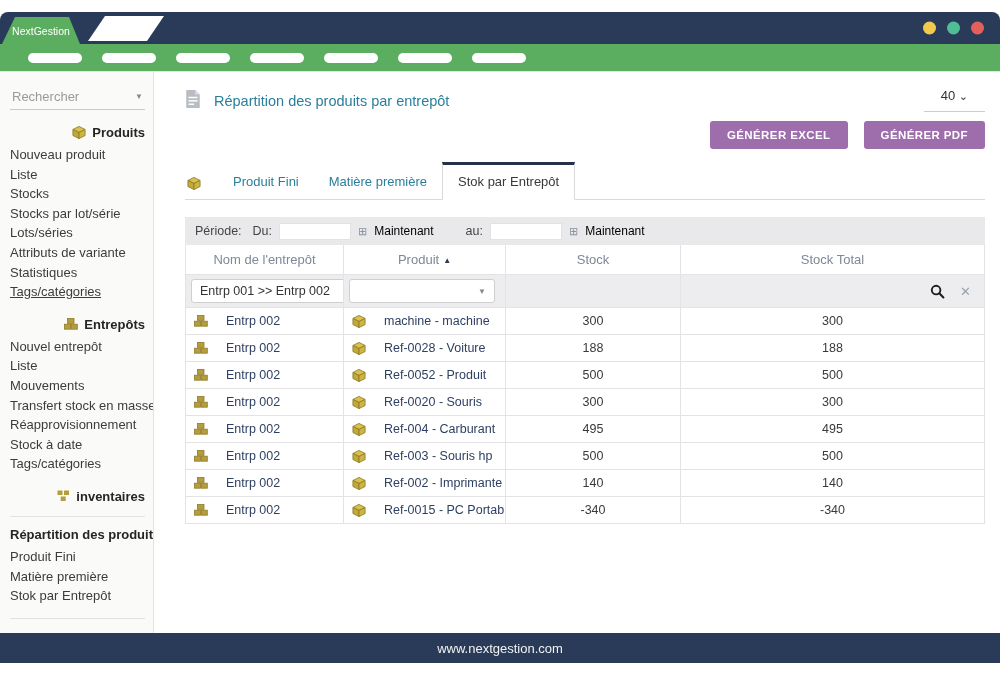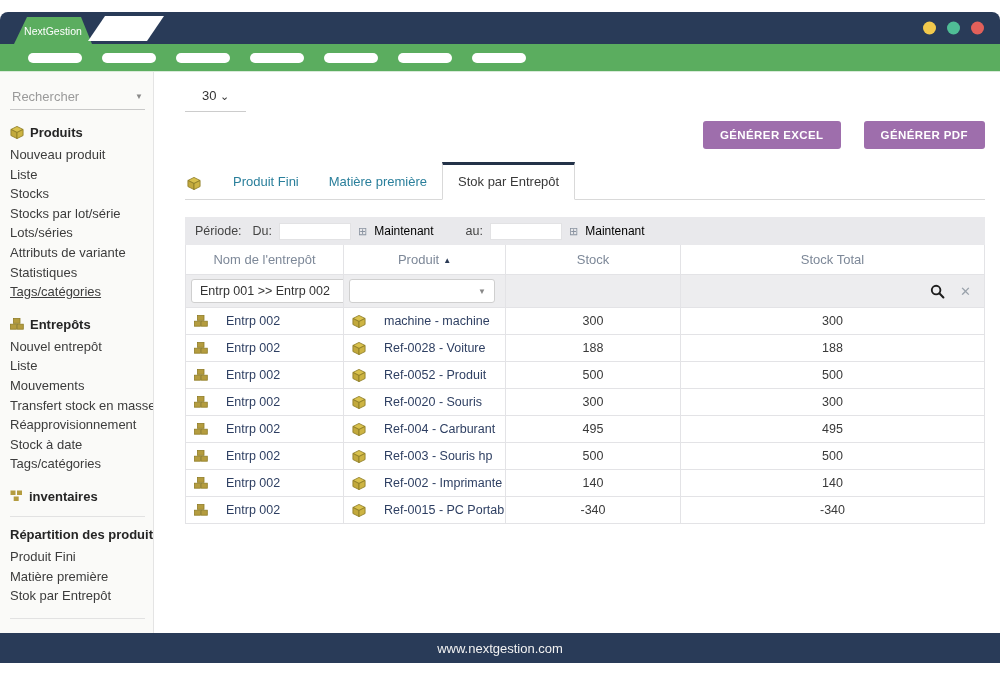--- a/index.html
+++ b/index.html
@@ -6,56 +6,56 @@
     --navy:#293B58; --green:#5BAD5F; --purple:#9E6EAC; --teal:#2A7F9B;
     --gold:#B49C3F; --row-navy:#2E3F62;
   }
   *{box-sizing:border-box;}
   html,body{margin:0;padding:0;background:#fff;}
   body{width:1000px;height:679px;font-family:"Liberation Sans",sans-serif;position:relative;overflow:hidden;}
   .frame{position:absolute;inset:0;background:#fff;}
 
   
   .topbar{position:absolute;top:12px;left:0;right:0;height:32px;background:var(--navy);border-radius:8px 8px 0 0;}
-  .logo-tab{position:absolute;left:14px;bottom:0;width:78px;height:27px;background:var(--green);
+  .logo-tab{position:absolute;left:2px;bottom:0;width:78px;height:27px;background:var(--green);
     clip-path:polygon(13px 0,calc(100% - 11px) 0,100% 100%,0 100%);
     color:#fff;font-size:10.5px;display:flex;align-items:center;justify-content:center;}
   .white-tab{position:absolute;left:88px;bottom:3px;width:76px;height:25px;background:#fff;
     clip-path:polygon(17px 0,100% 0,calc(100% - 17px) 100%,0 100%);}
   .dots{position:absolute;right:16px;top:50%;transform:translateY(-50%);display:flex;gap:11px;}
   .dot{width:13px;height:13px;border-radius:50%;}
 
   
   .navbar{position:absolute;top:44px;left:0;right:0;height:28px;background:var(--green);border-bottom:1px solid #d9ead9;
     display:flex;align-items:center;gap:20px;padding-left:28px;}
   .pill{width:54px;height:10px;border-radius:5px;background:#fff;flex:0 0 auto;}
 
   
   .body{position:absolute;top:72px;left:0;right:0;bottom:46px;display:flex;background:#fff;}
 
   
   .sidebar{width:154px;flex:0 0 154px;background:#FAFAF8;border-right:1px solid #e4e4e4;padding:14px 8px 0 10px;font-size:13px;overflow:hidden;}
   .sb-search{display:flex;align-items:center;justify-content:space-between;border-bottom:1px solid #c9c9c9;
     padding:3px 2px 5px 2px;color:#9a9a9a;cursor:pointer;}
   .sb-caret{color:#8a8a8a;font-size:8px;}
-  .sb-title{font-size:13px;font-weight:bold;color:#252525;margin:15px 0 5px;display:flex;gap:6px;align-items:center;cursor:pointer;}
+  .sb-title{font-size:13px;font-weight:bold;color:#252525;margin:15px 0 5px;display:flex;gap:6px;align-items:center;cursor:pointer;justify-content:flex-end;}
   .sb-item{color:#3c3c3c;line-height:19.6px;cursor:pointer;white-space:nowrap;}
   .sb-item.underline{text-decoration:underline;}
   .report-nav{border-top:1px solid #e2e2e2;margin-top:12px;padding-top:10px;}
   .report-nav .rn-title{font-weight:bold;color:#252525;margin-bottom:5px;white-space:nowrap;}
   .report-nav-wrap{border-bottom:1px solid #e2e2e2;padding-bottom:12px;}
 
   
   .main{flex:1;padding:14px 15px 0 31px;position:relative;}
   .hdr{display:flex;justify-content:space-between;align-items:flex-start;}
   .hdr-left{display:flex;align-items:center;gap:13px;margin-top:4px;}
   .page-title{color:var(--teal);font-size:14.5px;}
   .page-size{font-size:13px;color:#333;padding:2px 17px 8px;border-bottom:1px solid #ccc;cursor:pointer;white-space:nowrap;}
   .page-size .cv{font-size:11px;color:#333;}
-  .btn-row{display:flex;justify-content:flex-end;gap:23px;margin-top:9px;}
+  .btn-row{display:flex;justify-content:flex-end;gap:16px;margin-top:9px;}
   .btn{background:var(--purple);color:#fff;font-weight:bold;font-size:11.5px;letter-spacing:.4px;
     border:none;border-radius:3px;padding:8px 17px;cursor:pointer;font-family:"Liberation Sans",sans-serif;}
 
   
   .tabs{display:flex;align-items:flex-end;border-bottom:1px solid #d9d9d9;margin-top:13px;}
   .tab-ic{padding:0 2px 9px 2px;margin-right:15px;display:flex;}
   .tab{font-size:13px;padding:9px 15px 10px;cursor:pointer;color:var(--teal);}
   .tab.active{color:#3a3a3a;background:#fff;border:1px solid #d9d9d9;border-top:3px solid #233248;
     border-bottom:1px solid #fff;margin-bottom:-1px;}
 
@@ -182,22 +182,34 @@
         <div>
             <div class="sb-item">Produit Fini</div>
             <div class="sb-item">Matière première</div>
             <div class="sb-item">Stok par Entrepôt</div>
           </div>
       </div>
     </aside>
 
     <main class="main">
       <div class="hdr">
+        <div class="hdr-left">
+          <span>
+            <svg width="16" height="18" viewBox="0 0 14 16">
+                <path d="M1 0 h8 l4 4 v12 h-12 z" fill="#B9BCC1"></path>
+                <path d="M9 0 l4 4 h-4 z" fill="#DCDEE1"></path>
+                <rect x="3" y="6" width="8" height="1.3" fill="#fff"></rect>
+                <rect x="3" y="9" width="8" height="1.3" fill="#fff"></rect>
+                <rect x="3" y="12" width="5" height="1.3" fill="#fff"></rect>
+              </svg>
+          </span>
+          <span class="page-title">Répartition des produits par entrepôt</span>
+        </div>
         <div class="page-size">
-          <span>30</span>
+          <span>40</span>
           <span class="cv"> ⌄</span>
         </div>
       </div>
 
       <div class="btn-row">
         <button class="btn">GÉNÉRER EXCEL</button>
         <button class="btn">GÉNÉRER PDF</button>
       </div>
 
       <div class="tabs">

